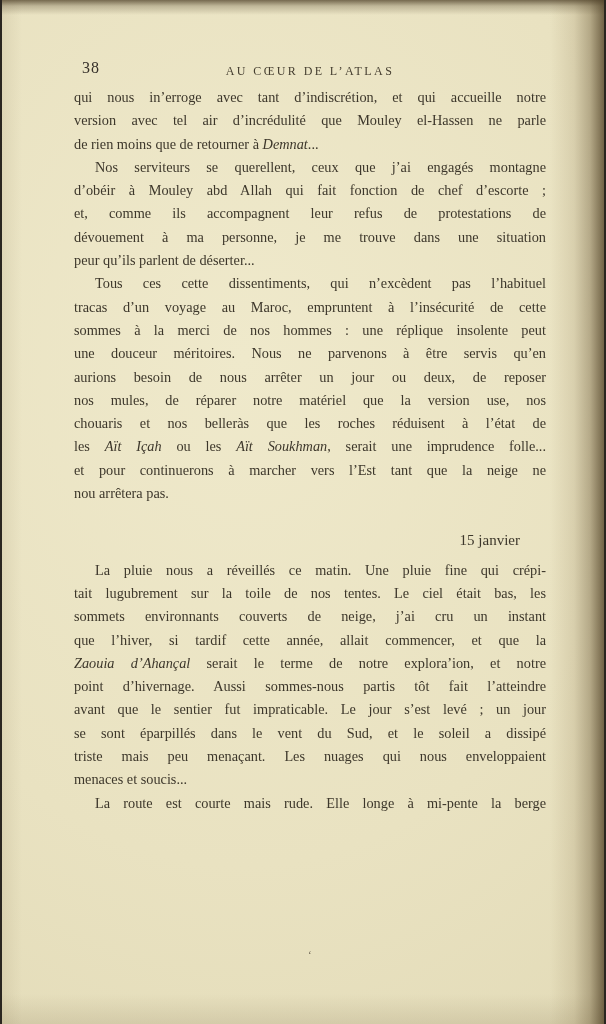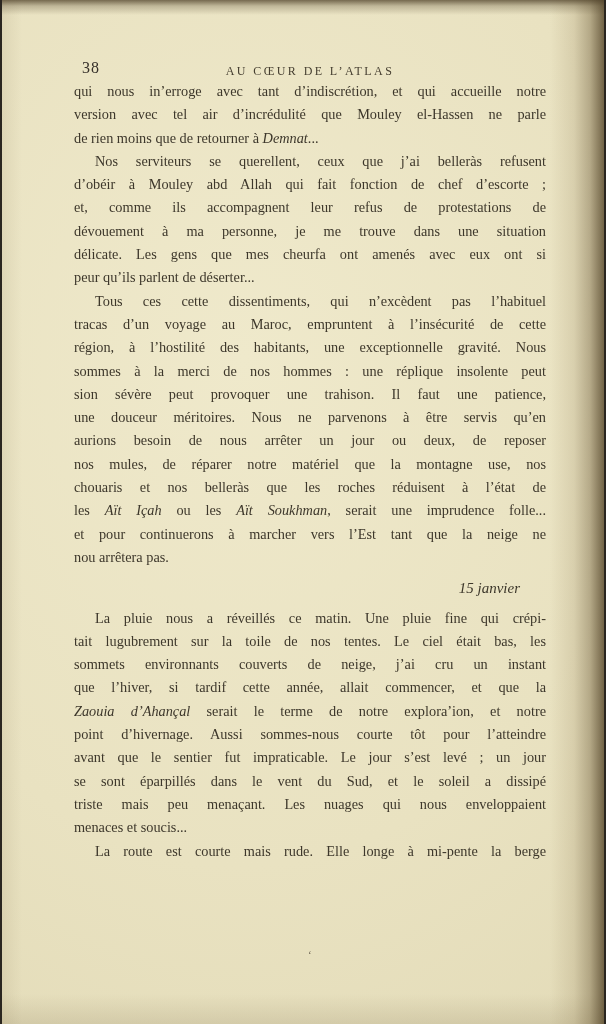--- a/index.html
+++ b/index.html
@@ -21,77 +21,73 @@
     position:absolute; left:80px; top:59px;
     font-size:16px; letter-spacing:1px; color:#36302a;
   }
   .running-title {
     position:absolute; left:72px; top:64px; width:472px;
     text-align:center;
     font-size:12px; letter-spacing:2.4px;
     color:#453e30;
   }
   .textblock {
-    position:absolute; left:72px; top:80px; width:472px;
+    position:absolute; left:72px; top:86px; width:472px;
     font-size:14.3px;
   }
   .line {
     height:23.3px; line-height:23.3px;
     overflow:hidden;
     text-align:justify;
   }
   .line.j::after { content:""; display:inline-block; width:100%; height:0; }
   .indent { text-indent:21px; }
   .it { font-style:italic; }
   .date-line {
-    margin-top:8px; margin-bottom:6px;
+    margin-top:24px; margin-bottom:6px;
     text-align:right; padding-right:26px;
-    font-style:italic;
     font-size:15px;
   }
   .speck {
     position:absolute; left:306px; top:948px;
     font-size:11px; color:#6a6353;
   }
 </style>
 </head>
 <body>
 
 <div class="page">
   <div class="pagenum">38</div>
   <div class="running-title">AU CŒUR DE L’ATLAS</div>
   <div class="textblock" id="textblock">
       <div class="line j"><span>qui nous in’erroge avec tant d’indiscrétion, et qui accueille notre</span></div>
       <div class="line j"><span>version avec tel air d’incrédulité que Mouley el-Hassen ne parle</span></div>
       <div class="line"><span>de rien moins que de retourner à </span><span class="it">Demnat</span><span>...</span></div>
-      <div class="line j indent"><span>Nos serviteurs se querellent, ceux que j’ai belleràs refusent</span></div>
+      <div class="line j indent"><span>Nos serviteurs se querellent, ceux que j’ai engagés montagne</span></div>
       <div class="line j"><span>d’obéir à Mouley abd Allah qui fait fonction de chef d’escorte ;</span></div>
       <div class="line j"><span>et, comme ils accompagnent leur refus de protestations de</span></div>
       <div class="line j"><span>dévouement à ma personne, je me trouve dans une situation</span></div>
-      <div class="line j"><span>délicate. Les gens que mes cheurfa ont amenés avec eux ont si</span></div>
       <div class="line"><span>peur qu’ils parlent de déserter...</span></div>
       <div class="line j indent"><span>Tous ces cette dissentiments, qui n’excèdent pas l’habituel</span></div>
       <div class="line j"><span>tracas d’un voyage au Maroc, empruntent à l’insécurité de cette</span></div>
-      <div class="line j"><span>région, à l’hostilité des habitants, une exceptionnelle gravité. Nous</span></div>
       <div class="line j"><span>sommes à la merci de nos hommes : une réplique insolente peut</span></div>
-      <div class="line j"><span>sion sévère peut provoquer une trahison. Il faut une patience,</span></div>
       <div class="line j"><span>une douceur méritoires. Nous ne parvenons à être servis qu’en</span></div>
       <div class="line j"><span>aurions besoin de nous arrêter un jour ou deux, de reposer</span></div>
-      <div class="line j"><span>nos mules, de réparer notre matériel que la montagne use, nos</span></div>
+      <div class="line j"><span>nos mules, de réparer notre matériel que la version use, nos</span></div>
       <div class="line j"><span>chouaris et nos belleràs que les roches réduisent à l’état de</span></div>
       <div class="line j"><span>les </span><span class="it">Aït Içah</span><span> ou les </span><span class="it">Aït Soukhman</span><span>, serait une imprudence folle...</span></div>
       <div class="line j"><span>et pour continuerons à marcher vers l’Est tant que la neige ne</span></div>
       <div class="line"><span>nou arrêtera pas.</span></div>
       <div class="line date-line">15 janvier</div>
       <div class="line j indent"><span>La pluie nous a réveillés ce matin. Une pluie fine qui crépi-</span></div>
       <div class="line j"><span>tait lugubrement sur la toile de nos tentes. Le ciel était bas, les</span></div>
       <div class="line j"><span>sommets environnants couverts de neige, j’ai cru un instant</span></div>
       <div class="line j"><span>que l’hiver, si tardif cette année, allait commencer, et que la</span></div>
       <div class="line j"><span class="it">Zaouia d’Ahançal</span><span> serait le terme de notre explora’ion, et notre</span></div>
-      <div class="line j"><span>point d’hivernage. Aussi sommes-nous courte tôt pour l’atteindre</span></div>
+      <div class="line j"><span>point d’hivernage. Aussi sommes-nous partis tôt fait l’atteindre</span></div>
       <div class="line j"><span>avant que le sentier fut impraticable. Le jour s’est levé ; un jour</span></div>
       <div class="line j"><span>se sont éparpillés dans le vent du Sud, et le soleil a dissipé</span></div>
       <div class="line j"><span>triste mais peu menaçant. Les nuages qui nous enveloppaient</span></div>
       <div class="line"><span>menaces et soucis...</span></div>
       <div class="line j indent"><span>La route est courte mais rude. Elle longe à mi-pente la berge</span></div>
     </div>
   <div class="speck">‘</div>
 </div>
 
 </body></html>

